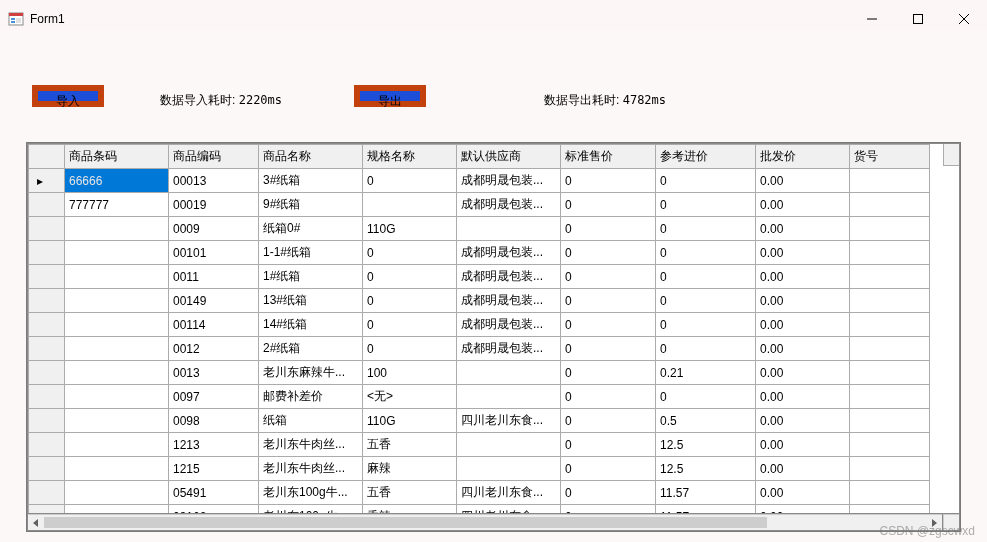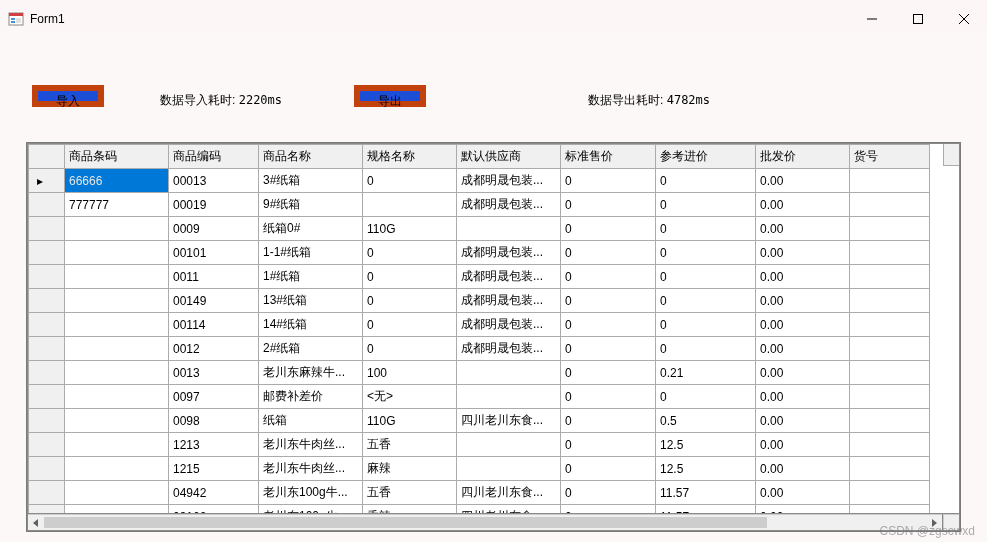--- a/index.html
+++ b/index.html
@@ -61,21 +61,21 @@
     line-height: 16px;
   }
   #btn-import { top: 55px; left: 32px; }
   #btn-export { top: 55px; left: 354px; }
   .lbl {
     position: absolute;
     font-size: 12px;
     color: #000;
   }
   .lbl-import { top: 62px; left: 160px; }
-  .lbl-export { top: 62px; left: 544px; margin-left: 44px; }
+  .lbl-export { top: 62px; left: 544px; }
   .mono { font-family: Consolas, monospace; }
 
   
   .grid-panel {
     position: absolute;
     left: 26px; right: 26px;
     top: 112px;
     bottom: 10px;
     border: 1px solid #7a7a7a;
     background: #8a8a8a;
@@ -405,21 +405,21 @@
               <td class="col-spec">麻辣</td>
               <td class="col-supplier"></td>
               <td class="col-price">0</td>
               <td class="col-ref">12.5</td>
               <td class="col-whole">0.00</td>
               <td class="col-artno"></td>
             </tr>
             <tr>
               <td class="rowhdr"></td>
               <td class="col-barcode"></td>
-              <td class="col-code">04942</td>
+              <td class="col-code">05491</td>
               <td class="col-name">老川东100g牛...</td>
               <td class="col-spec">五香</td>
               <td class="col-supplier">四川老川东食...</td>
               <td class="col-price">0</td>
               <td class="col-ref">11.57</td>
               <td class="col-whole">0.00</td>
               <td class="col-artno"></td>
             </tr>
             <tr>
               <td class="rowhdr"></td>

